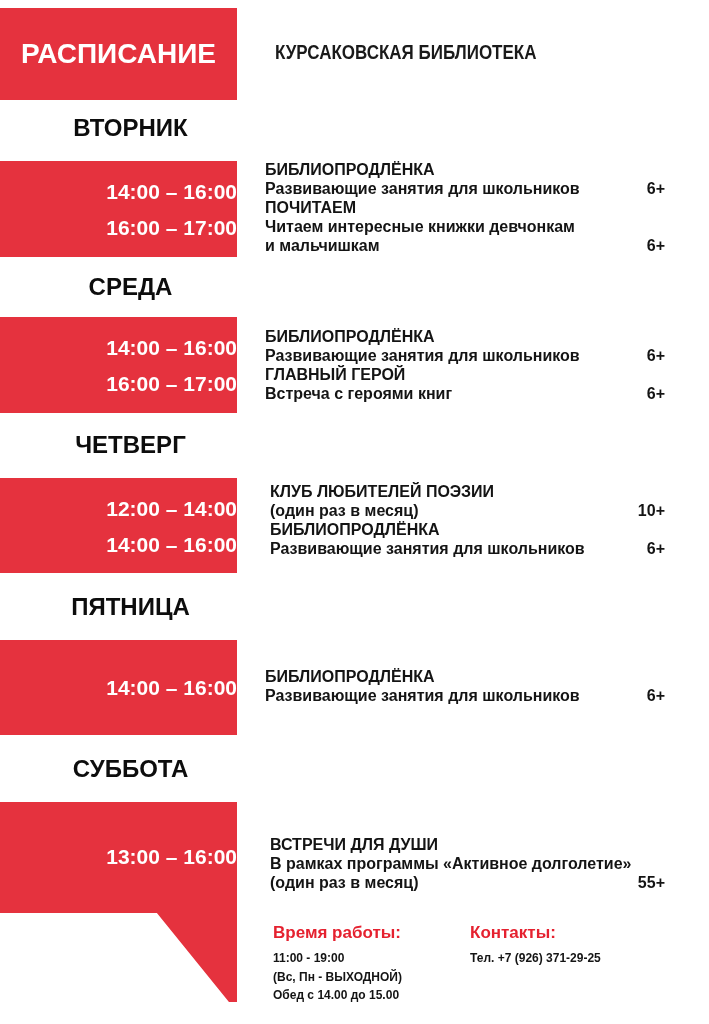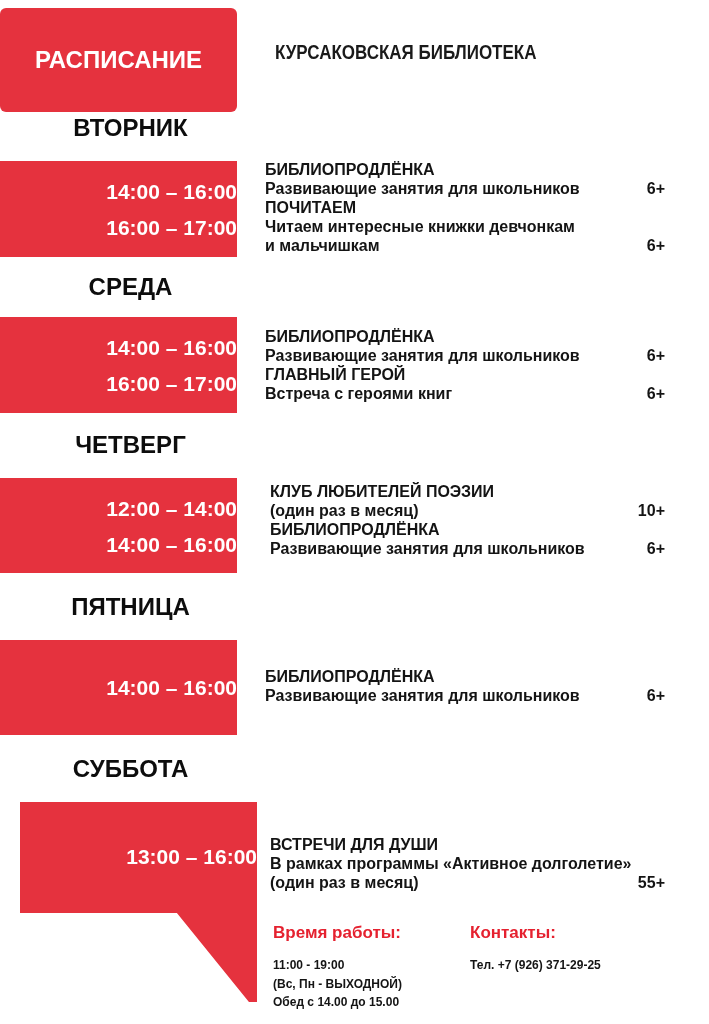--- a/index.html
+++ b/index.html
@@ -2,23 +2,23 @@
 <html><head>
 <meta charset="utf-8">
 <style>
   html,body{margin:0;padding:0;background:#ffffff;}
   .page{
     position:relative;width:709px;height:1024px;background:#ffffff;
     font-family:"Liberation Sans",sans-serif;font-weight:bold;overflow:hidden;
   }
   .redbox{position:absolute;left:0;width:237px;background:#e5323e;}
   .header-box{
-    position:absolute;left:0;top:8px;width:237px;height:104px;background:#e5323e;
+    position:absolute;left:0;top:8px;width:237px;height:92px;background:#e5323e;
     display:flex;flex-direction:column;align-items:center;justify-content:center;
-    color:#ffffff;font-size:24px;line-height:26px;text-align:center;border-radius:6px;
+    color:#ffffff;font-size:28px;line-height:26px;text-align:center;
   }
   .library-title{
     position:absolute;left:275px;top:41px;color:#1a1a1a;font-size:20px;
     transform:scaleX(0.85);transform-origin:left center;white-space:nowrap;
   }
   .day-name{
     position:absolute;left:12px;width:237px;text-align:center;
     font-size:24px;line-height:28px;color:#0d0d0d;margin:0;
   }
   .time{
@@ -27,24 +27,23 @@
   }
   .events{position:absolute;display:flex;flex-direction:column;}
   .row{
     display:flex;justify-content:space-between;align-items:baseline;
     font-size:16px;line-height:19px;color:#141414;white-space:nowrap;
   }
   .age{margin-left:10px;}
   .sat-shape{
     position:absolute;left:0;top:802px;width:237px;height:200px;background:#e5323e;
     clip-path:polygon(0 0,100% 0,100% 100%,96.6% 100%,66.2% 55.5%,0 55.5%);
-    margin-left:20px;
   }
   .footer-col{position:absolute;display:flex;flex-direction:column;}
-  .footer-label{color:#e5212f;font-size:17px;line-height:20px;margin-bottom:13px;}
+  .footer-label{color:#e5212f;font-size:17px;line-height:20px;margin-bottom:6px;}
   .footer-line{color:#141414;font-size:12px;line-height:18.5px;}
 </style>
 </head>
 <body>
 
 <div class="page">
 
   <div class="header-box">
     <span>РАСПИСАНИЕ</span>
   </div>

